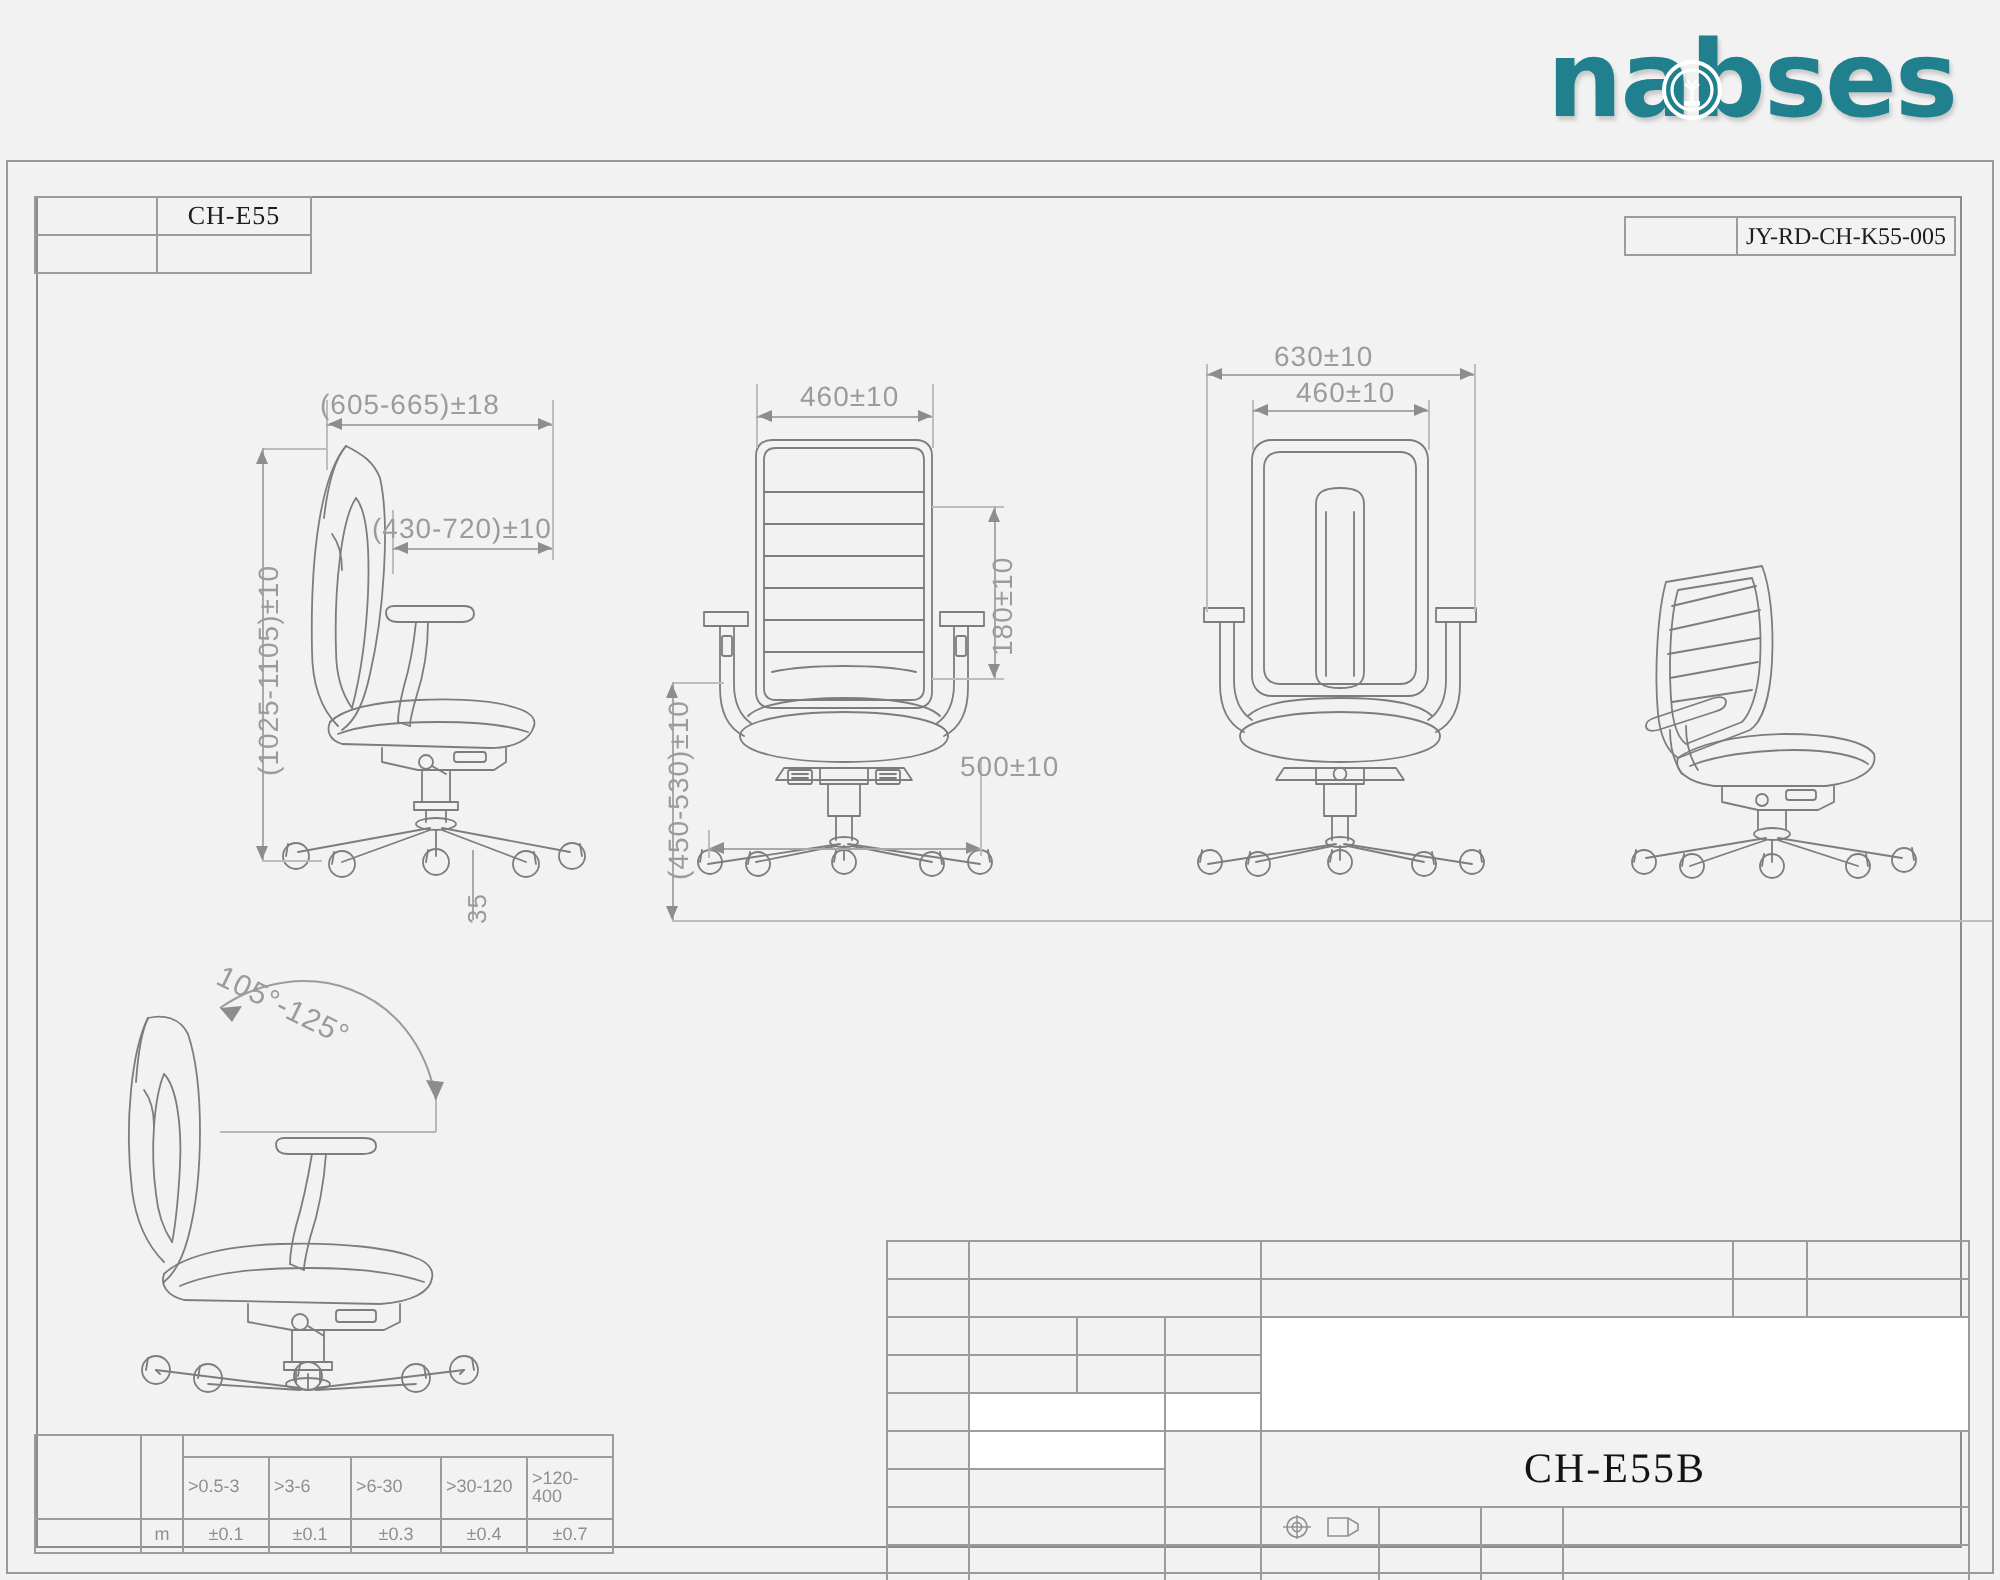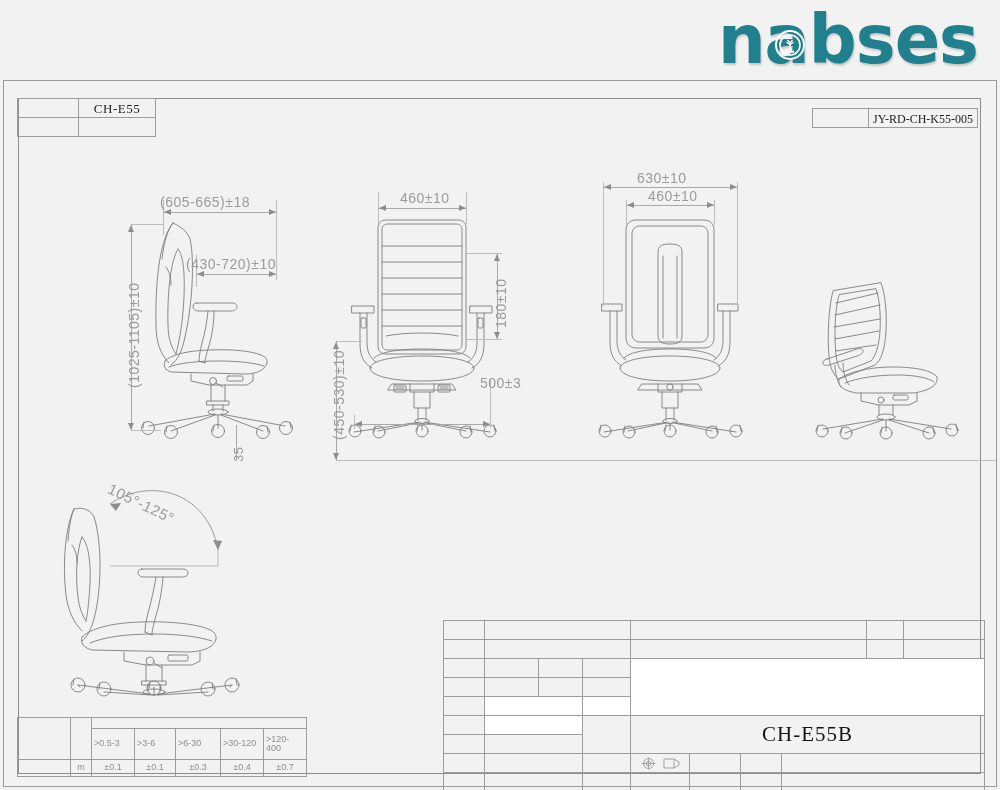--- a/index.html
+++ b/index.html
@@ -14,21 +14,21 @@
   #header{
     position:absolute;left:0;top:0;width:1000px;height:82px;
     background:#f2f2f2;
   }
   #logo{
     position:absolute;right:22px;top:10px;
     height:60px;display:flex;align-items:center;
   }
   #logo-text{
     font-family:"DejaVu Sans", sans-serif;
-    font-size:67px;font-weight:bold;letter-spacing:-1px;
+    font-size:53px;font-weight:bold;letter-spacing:-1px;
     color:#20808d;line-height:1;
     text-shadow:1px 2px 2px rgba(0,0,0,.18);
   }
   #logo-emblem{
     position:absolute;left:57px;top:20px;
     width:30px;height:30px;border-radius:50%;
     border:2px solid #ffffff;
     display:flex;align-items:center;justify-content:center;
     box-sizing:border-box;
   }
@@ -282,21 +282,21 @@
 <div class="dl v" style="left:497px;top:253px;height:86px;"></div>
 <div class="arrow ar-u" style="left:494px;top:254px;"></div>
 <div class="arrow ar-d" style="left:494px;top:332px;"></div>
 <div class="dim vert" style="left:493px;top:328px;">180±10</div>
 
 <div class="ext v" style="left:354px;top:415px;height:14px;"></div>
 <div class="ext v" style="left:490px;top:380px;height:48px;"></div>
 <div class="dl h" style="left:354px;top:424px;width:136px;"></div>
 <div class="arrow ar-l" style="left:355px;top:421px;"></div>
 <div class="arrow ar-r" style="left:483px;top:421px;"></div>
-<div class="dim" style="left:480px;top:375px;">500±3</div>
+<div class="dim" style="left:480px;top:375px;">500±10</div>
 
 <div class="ext h" style="left:336px;top:341px;width:26px;"></div>
 <div class="ext h" style="left:336px;top:460px;width:660px;"></div>
 <div class="dl v" style="left:336px;top:341px;height:119px;"></div>
 <div class="arrow ar-u" style="left:333px;top:342px;"></div>
 <div class="arrow ar-d" style="left:333px;top:453px;"></div>
 <div class="dim vert" style="left:331px;top:440px;">(450-530)±10</div>
 
 <div class="dl v" style="left:236px;top:425px;height:35px;"></div>
 <div class="dim vert" style="left:231px;top:462px;font-size:13px;">35</div>

